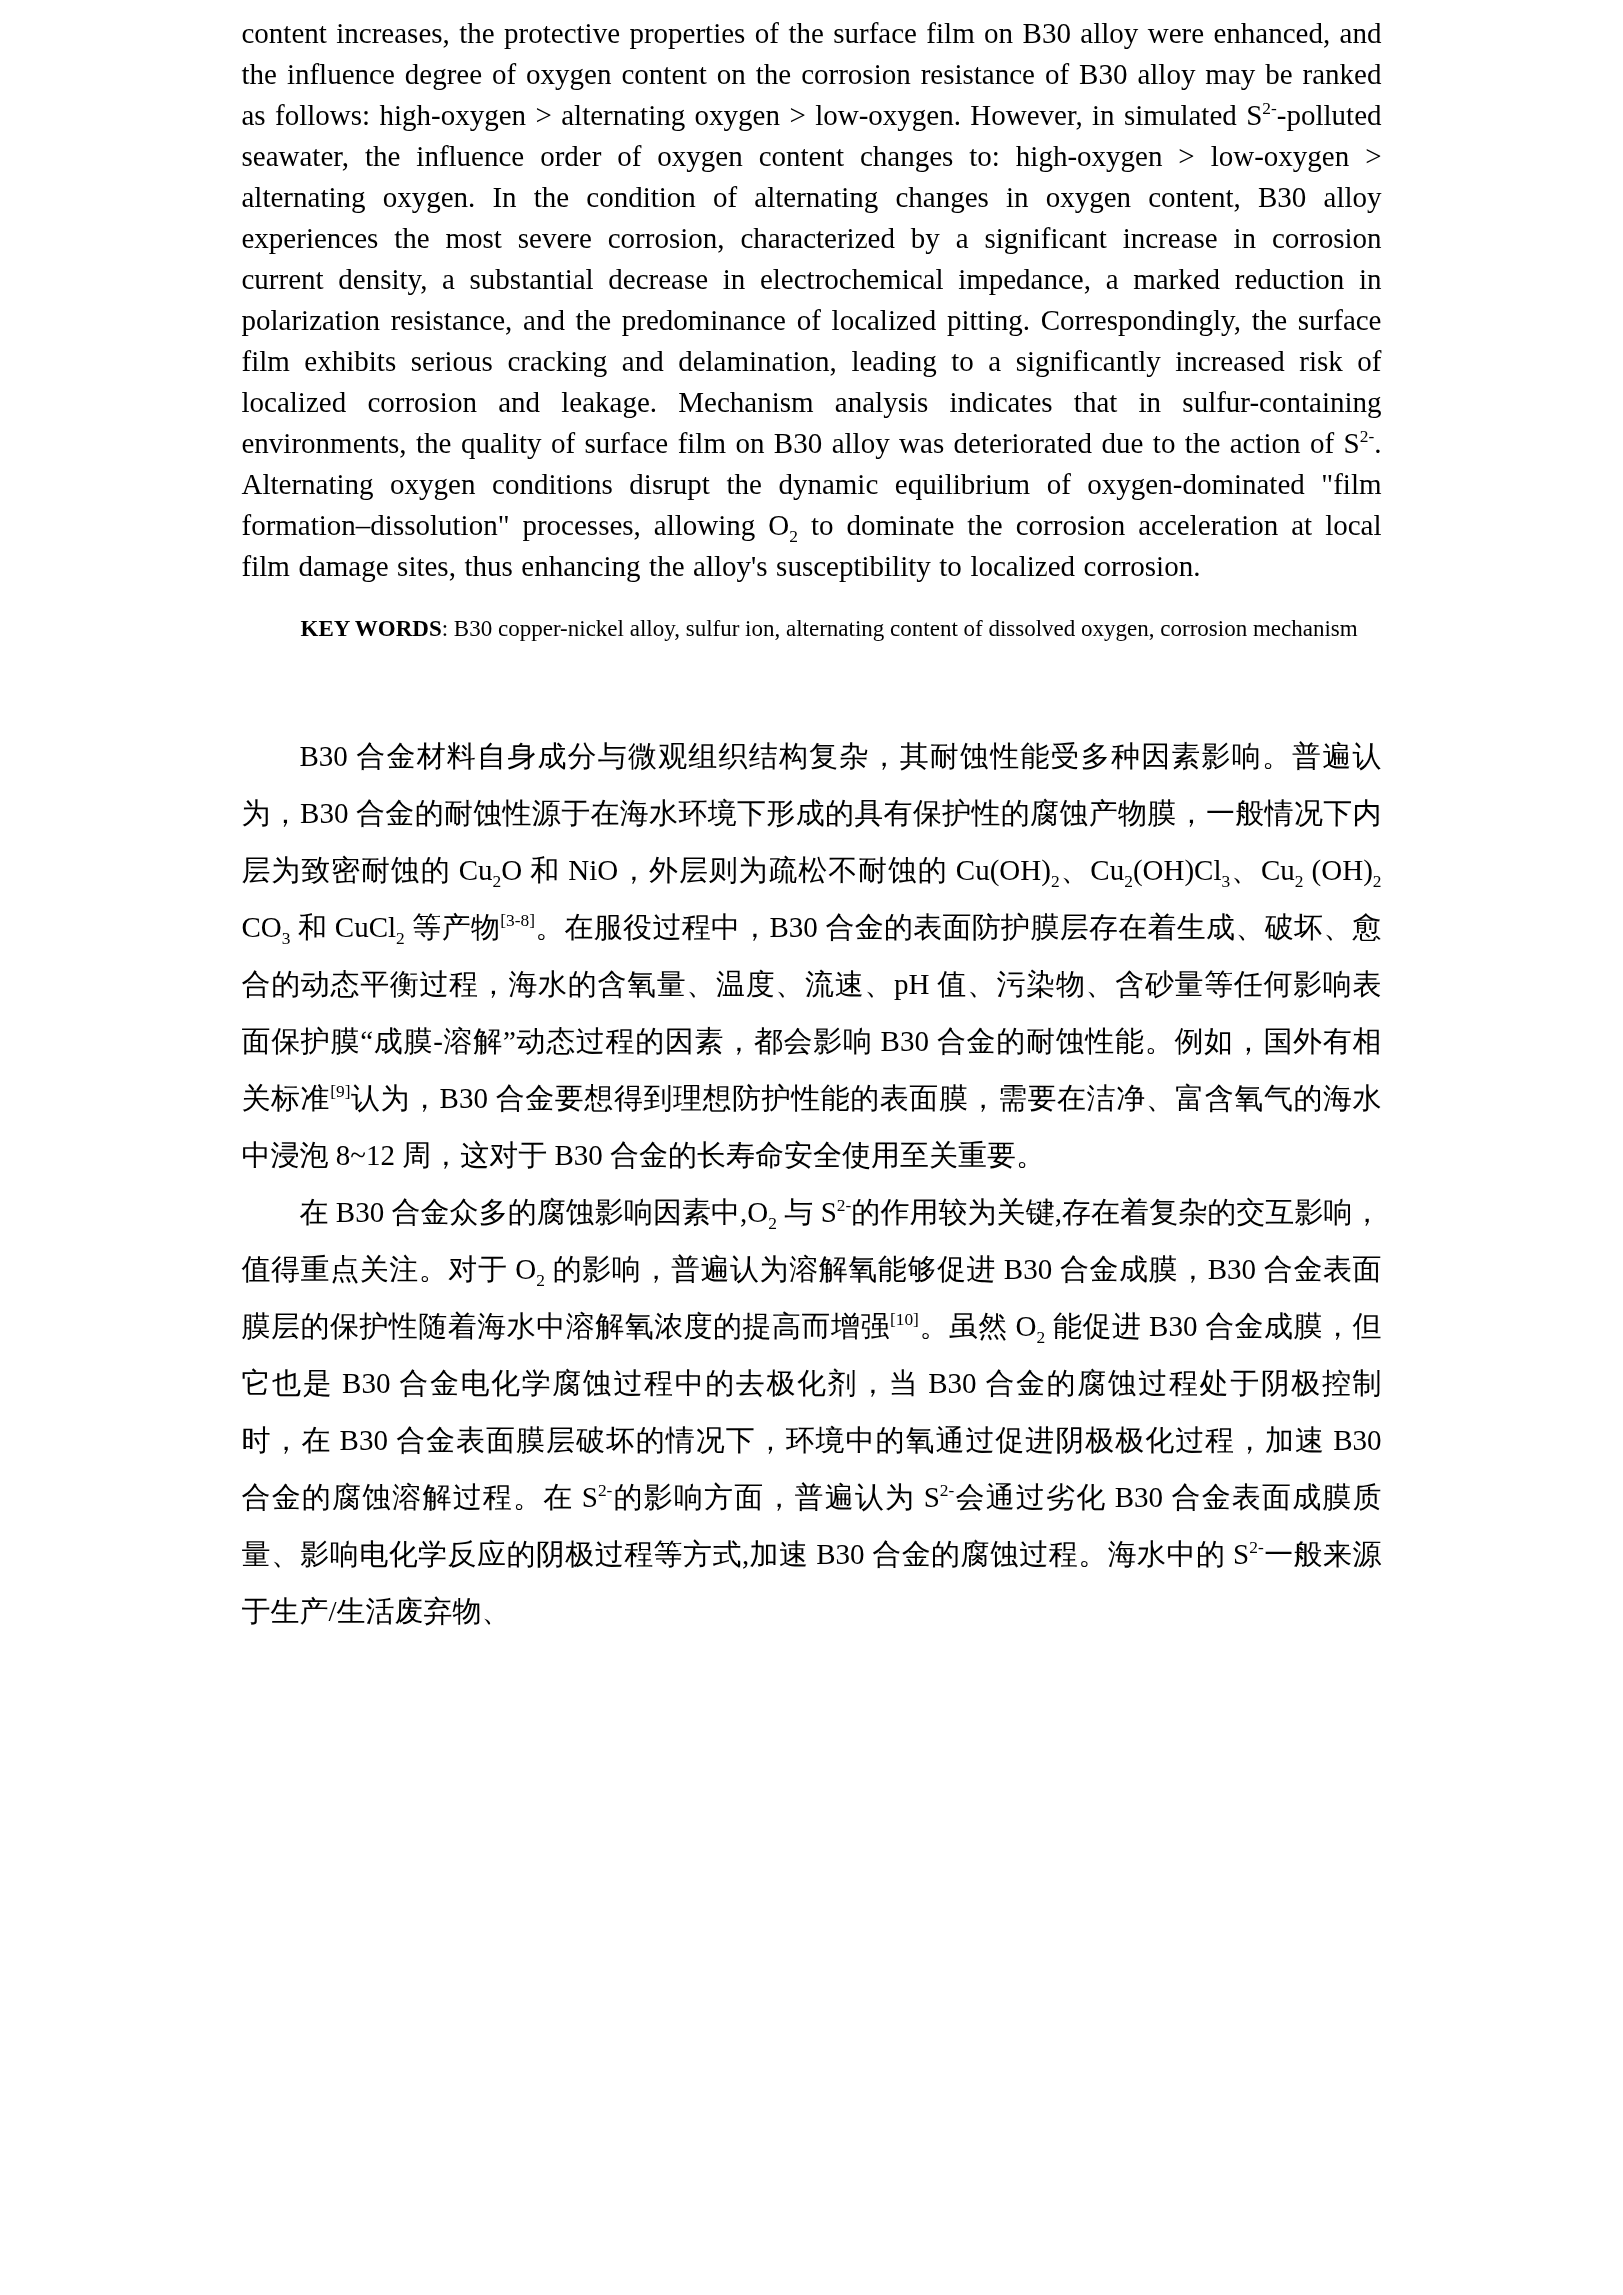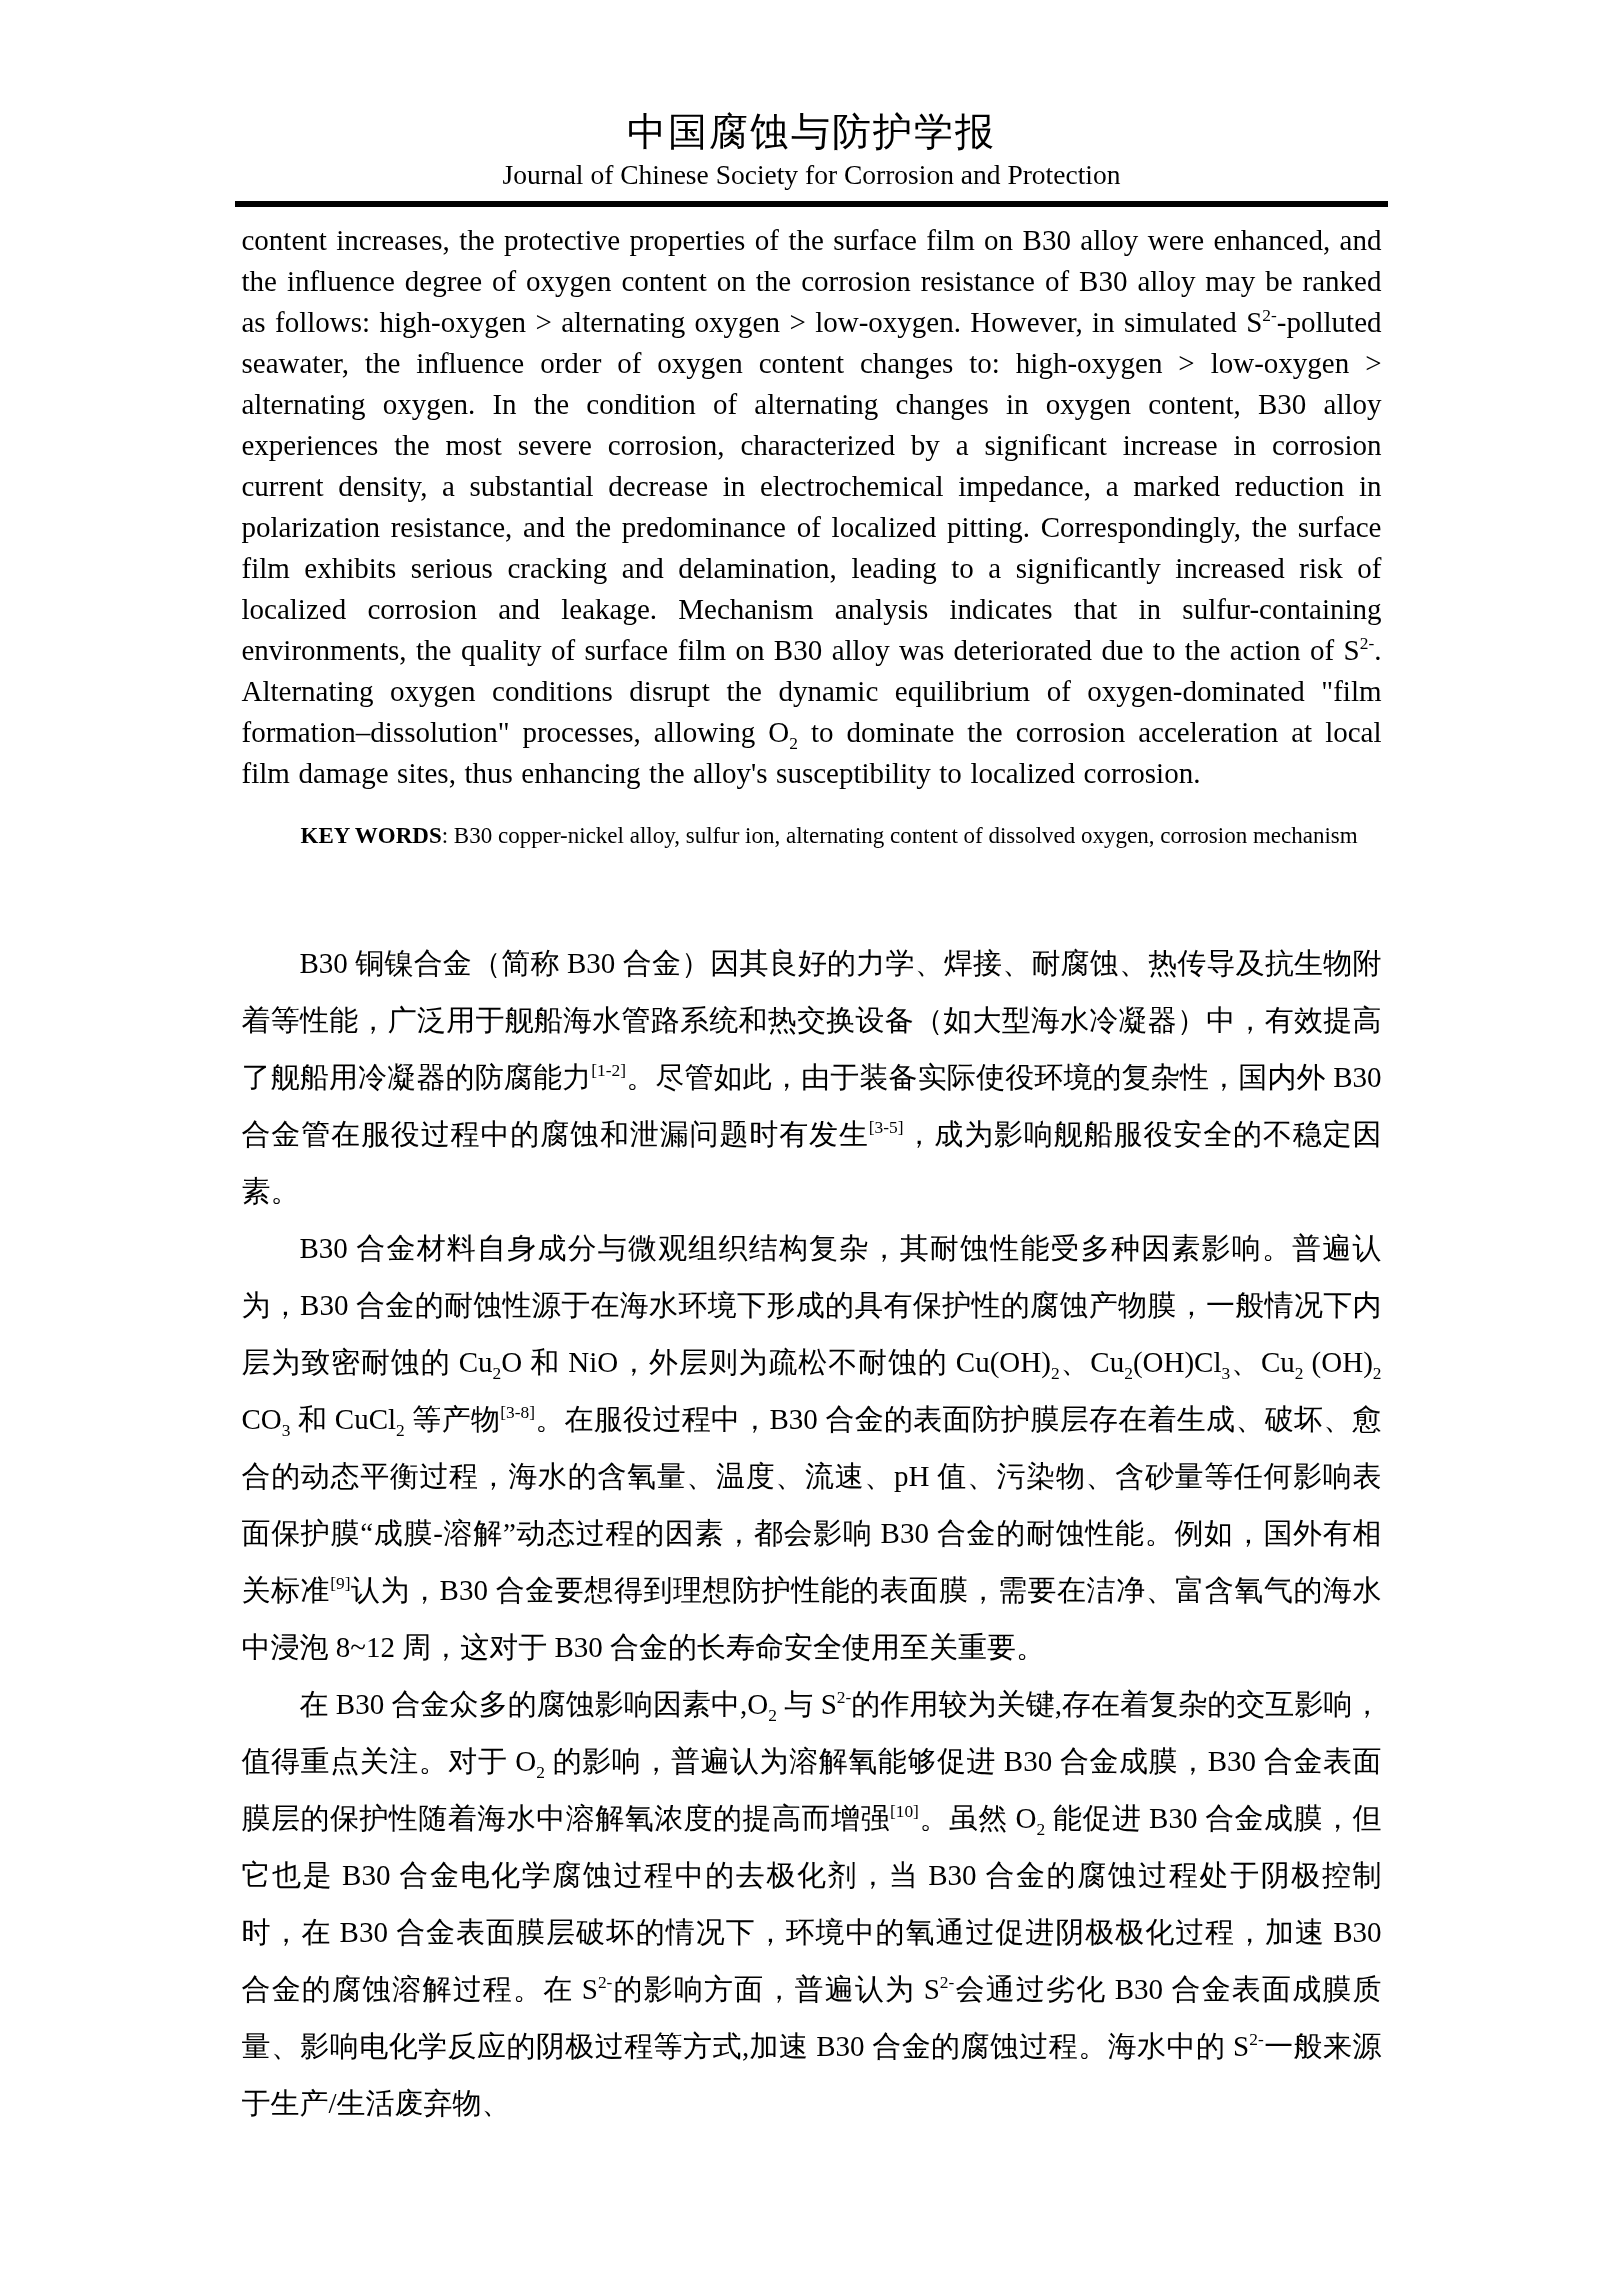--- a/index.html
+++ b/index.html
@@ -80,34 +80,28 @@
     font-size: 60%;
     line-height: 0;
     vertical-align: sub;
   }
 </style>
 </head>
 <body>
 
 <div class="page">
 
-  <header class="page-header">
-    <div class="title-zh">中国腐蚀与防护学报</div>
-    <div class="title-en">Journal of Chinese Society for Corrosion and Protection</div>
-    <div class="header-rule"></div>
-  </header>
 
   <main class="content">
 
     <p class="abstract">content increases, the protective properties of the surface film on B30 alloy were enhanced, and the influence degree of oxygen content on the corrosion resistance of B30 alloy may be ranked as follows: high-oxygen &gt; alternating oxygen &gt; low-oxygen. However, in simulated S<sup>2-</sup>-polluted seawater, the influence order of oxygen content changes to: high-oxygen &gt; low-oxygen &gt; alternating oxygen. In the condition of alternating changes in oxygen content, B30 alloy experiences the most severe corrosion, characterized by a significant increase in corrosion current density, a substantial decrease in electrochemical impedance, a marked reduction in polarization resistance, and the predominance of localized pitting. Correspondingly, the surface film exhibits serious cracking and delamination, leading to a significantly increased risk of localized corrosion and leakage. Mechanism analysis indicates that in sulfur-containing environments, the quality of surface film on B30 alloy was deteriorated due to the action of S<sup>2-</sup>. Alternating oxygen conditions disrupt the dynamic equilibrium of oxygen-dominated "film formation–dissolution" processes, allowing O<sub>2</sub> to dominate the corrosion acceleration at local film damage sites, thus enhancing the alloy's susceptibility to localized corrosion.</p>
 
     <p class="keywords"><span class="kw-label">KEY WORDS</span><span>: B30 copper-nickel alloy, sulfur ion, alternating content of dissolved oxygen, corrosion mechanism</span></p>
 
     <div class="zh-body">
-      <p class="zh-para">B30 铜镍合金（简称 B30 合金）因其良好的力学、焊接、耐腐蚀、热传导及抗生物附着等性能，广泛用于舰船海水管路系统和热交换设备（如大型海水冷凝器）中，有效提高了舰船用冷凝器的防腐能力<sup>[1-2]</sup>。尽管如此，由于装备实际使役环境的复杂性，国内外 B30 合金管在服役过程中的腐蚀和泄漏问题时有发生<sup>[3-5]</sup>，成为影响舰船服役安全的不稳定因素。</p>
       <p class="zh-para">B30 合金材料自身成分与微观组织结构复杂，其耐蚀性能受多种因素影响。普遍认为，B30 合金的耐蚀性源于在海水环境下形成的具有保护性的腐蚀产物膜，一般情况下内层为致密耐蚀的 Cu<sub>2</sub>O 和 NiO，外层则为疏松不耐蚀的 Cu(OH)<sub>2</sub>、Cu<sub>2</sub>(OH)Cl<sub>3</sub>、Cu<sub>2</sub> (OH)<sub>2</sub> CO<sub>3</sub> 和 CuCl<sub>2</sub> 等产物<sup>[3-8]</sup>。在服役过程中，B30 合金的表面防护膜层存在着生成、破坏、愈合的动态平衡过程，海水的含氧量、温度、流速、pH 值、污染物、含砂量等任何影响表面保护膜“成膜-溶解”动态过程的因素，都会影响 B30 合金的耐蚀性能。例如，国外有相关标准<sup>[9]</sup>认为，B30 合金要想得到理想防护性能的表面膜，需要在洁净、富含氧气的海水中浸泡 8~12 周，这对于 B30 合金的长寿命安全使用至关重要。</p>
       <p class="zh-para">在 B30 合金众多的腐蚀影响因素中,O<sub>2</sub> 与 S<sup>2-</sup>的作用较为关键,存在着复杂的交互影响，值得重点关注。对于 O<sub>2</sub> 的影响，普遍认为溶解氧能够促进 B30 合金成膜，B30 合金表面膜层的保护性随着海水中溶解氧浓度的提高而增强<sup>[10]</sup>。虽然 O<sub>2</sub> 能促进 B30 合金成膜，但它也是 B30 合金电化学腐蚀过程中的去极化剂，当 B30 合金的腐蚀过程处于阴极控制时，在 B30 合金表面膜层破坏的情况下，环境中的氧通过促进阴极极化过程，加速 B30 合金的腐蚀溶解过程。在 S<sup>2-</sup>的影响方面，普遍认为 S<sup>2-</sup>会通过劣化 B30 合金表面成膜质量、影响电化学反应的阴极过程等方式,加速 B30 合金的腐蚀过程。海水中的 S<sup>2-</sup>一般来源于生产/生活废弃物、</p>
     </div>
 
   </main>
 
 </div>
 
 
 </body></html>

